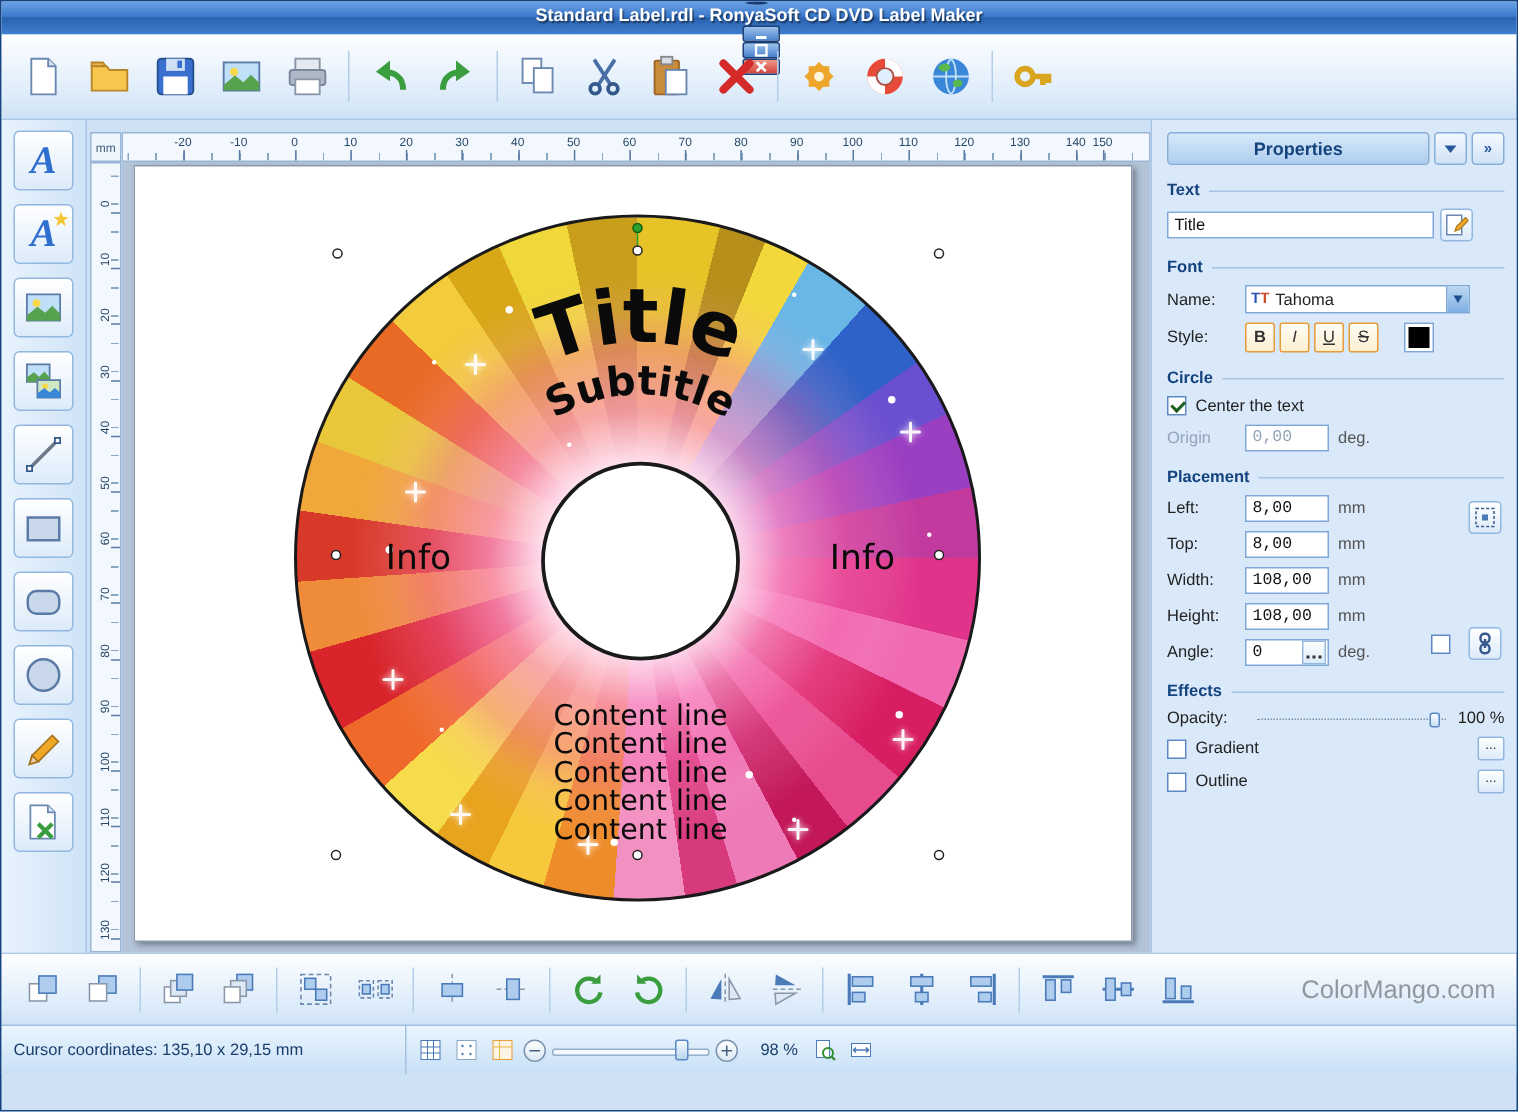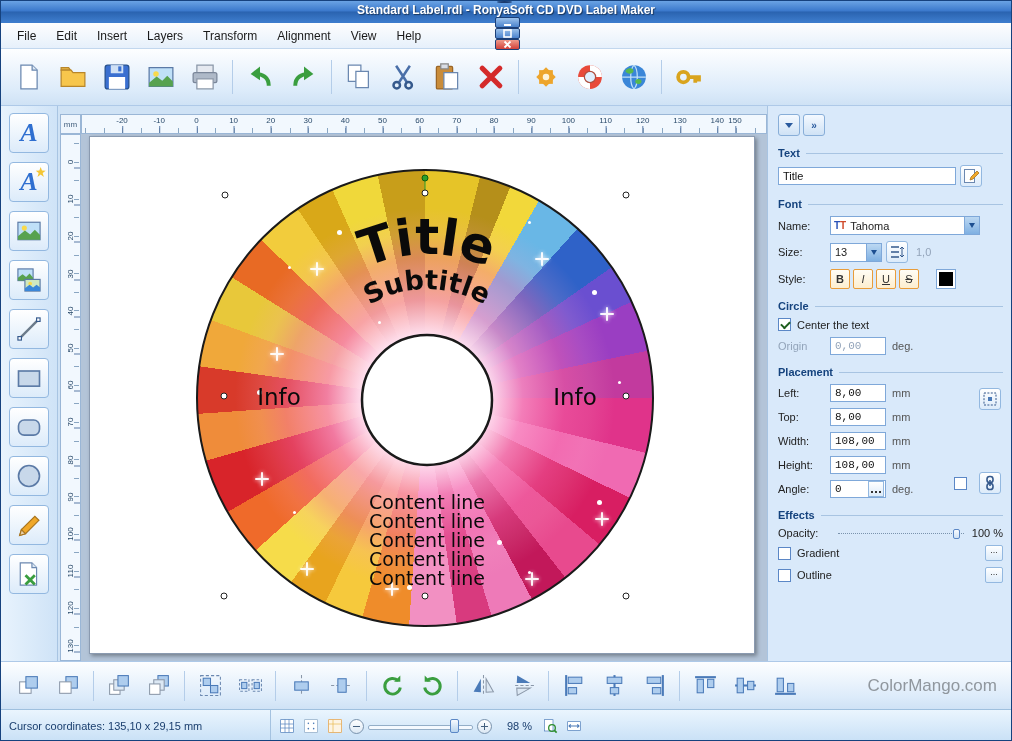--- a/index.html
+++ b/index.html
@@ -188,30 +188,20 @@
           <rect x="1" y="1" width="7" height="7" fill="none" stroke="#fff" stroke-width="1.6"></rect>
         </svg>
       </span>
     <span class="winbtn close">
         <svg viewBox="0 0 9 9">
           <path d="M1.5 1.5l6 6M7.5 1.5l-6 6" stroke="#fff" stroke-width="1.8"></path>
         </svg>
       </span>
   </div>
 
-  <div class="menubar">
-    <span class="menu-item">File</span>
-    <span class="menu-item">Edit</span>
-    <span class="menu-item">Insert</span>
-    <span class="menu-item">Layers</span>
-    <span class="menu-item">Transform</span>
-    <span class="menu-item">Alignment</span>
-    <span class="menu-item">View</span>
-    <span class="menu-item">Help</span>
-  </div>
 
   <div class="toolbar">
     <span class="tbtn">
         <svg viewBox="0 0 24 24">
           <path d="M5.5 2.5h9l4 4v15h-13z" fill="#fff" stroke="#6b88b0"></path>
           <path d="M14.5 2.5v4h4" fill="#dce8f4" stroke="#6b88b0"></path>
         </svg>
       </span>
     <span class="tbtn">
         <svg viewBox="0 0 24 24">
@@ -455,20 +445,21 @@
         <span class="handle" style="left:134px;top:259px"></span>
         <span class="handle" style="left:536px;top:259px"></span>
         <span class="handle" style="left:134px;top:459px"></span>
         <span class="handle" style="left:335px;top:459px"></span>
         <span class="handle" style="left:536px;top:459px"></span>
       </div>
     </div>
 
     <div class="props">
       <div class="props-header">
+        <span class="props-title">Properties</span>
         <span class="props-sq">
             <span class="tri-down"></span>
           </span>
         <span class="props-sq">
             <span class="dbl-chev">»</span>
           </span>
       </div>
 
       <div class="section-title">Text</div>
       <div class="prow">
@@ -484,36 +475,20 @@
       <div class="section-title">Font</div>
       <div class="prow">
         <span class="plabel">Name:</span>
         <div class="combo" style="width:150px">
           <span class="tt"><span>T</span><span style="color:#d04a2a">T</span></span>
           <span class="val">Tahoma</span>
           <span class="arrow">
               <span class="tri-down"></span>
             </span>
         </div>
-      </div>
-      <div class="prow">
-        <span class="plabel">Size:</span>
-        <div class="combo" style="width:52px">
-          <span class="val">13</span>
-          <span class="arrow">
-              <span class="tri-down"></span>
-            </span>
-        </div>
-        <span class="icon-btn">
-            <svg viewBox="0 0 16 16">
-              <path d="M2 3h8M2 8h8M2 13h8" stroke="#35598c" stroke-width="1.4"></path>
-              <path d="M13 3v10M11 5l2-2 2 2M11 11l2 2 2-2" stroke="#35598c" fill="none"></path>
-            </svg>
-          </span>
-        <span class="gray" style="margin-left:8px">1,0</span>
       </div>
       <div class="prow">
         <span class="plabel">Style:</span>
         <span class="style-btn b">B</span>
         <span class="style-btn i">I</span>
         <span class="style-btn u">U</span>
         <span class="style-btn s">S</span>
         <span class="color-swatch" style="margin-left:14px">
             <span id="font-color-box" style="background: rgb(0, 0, 0);"></span>
           </span>

